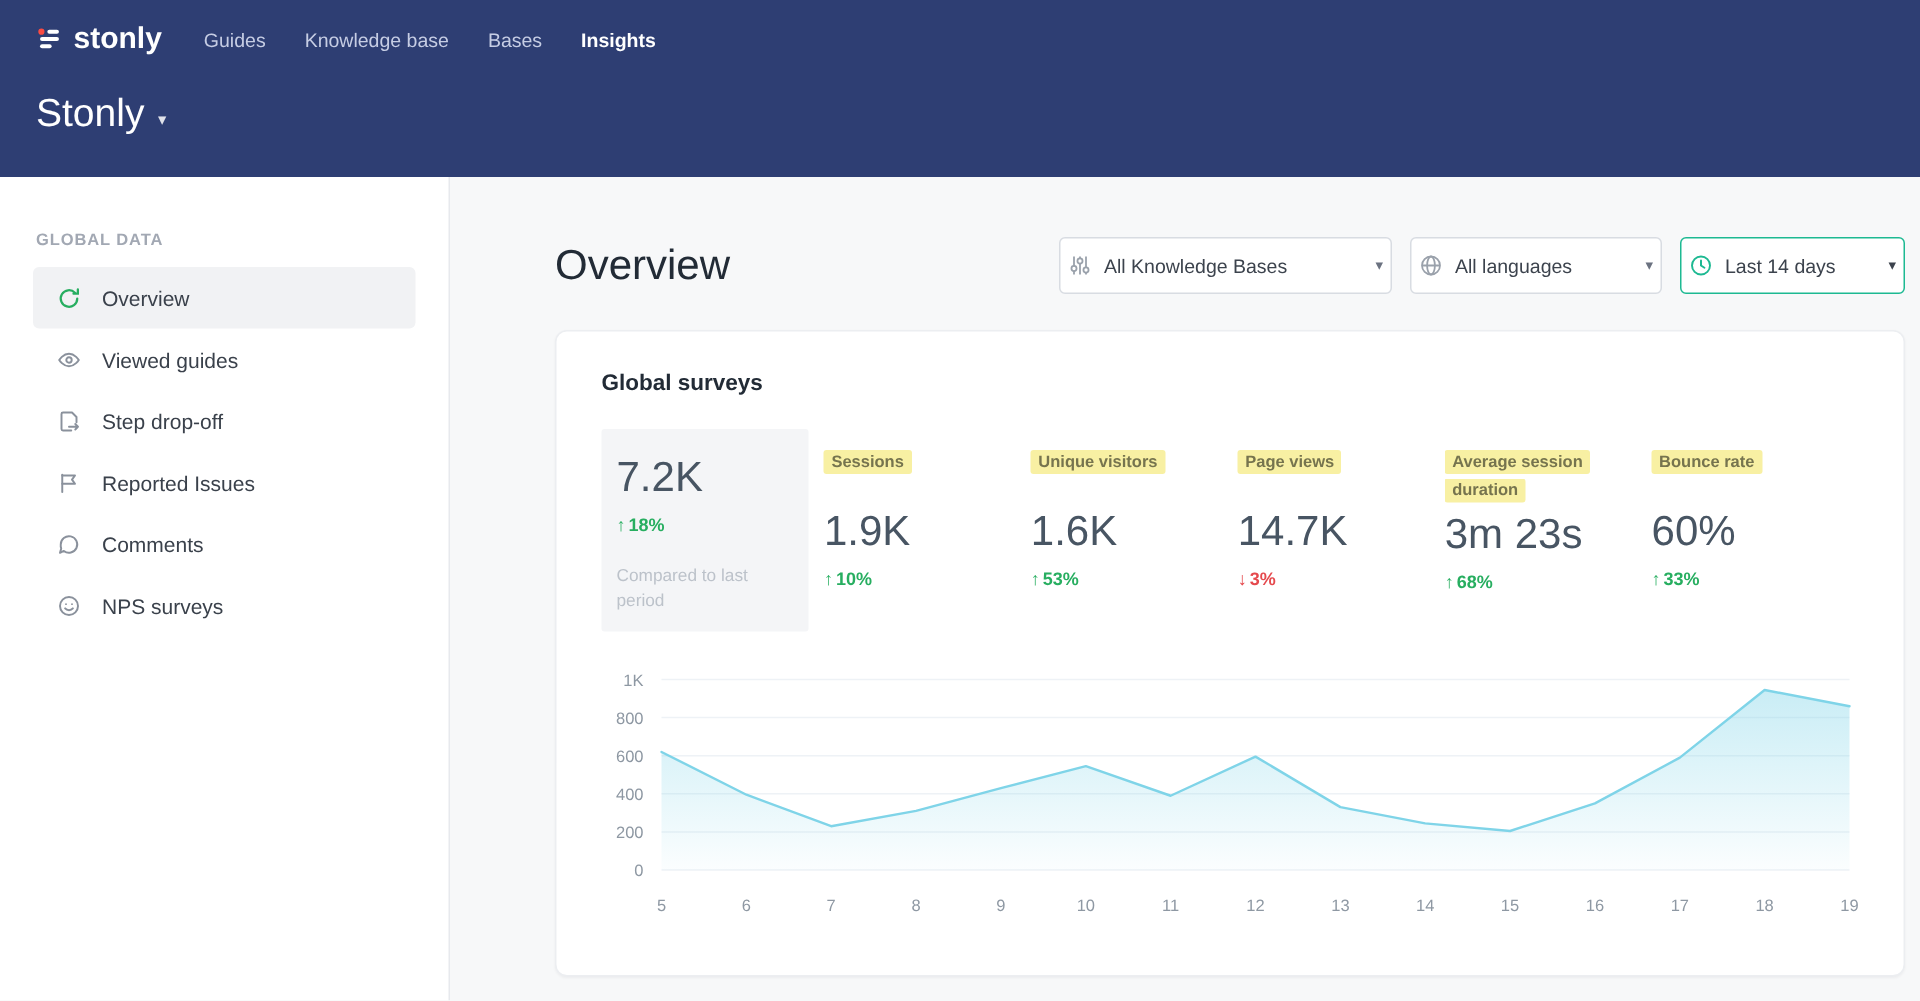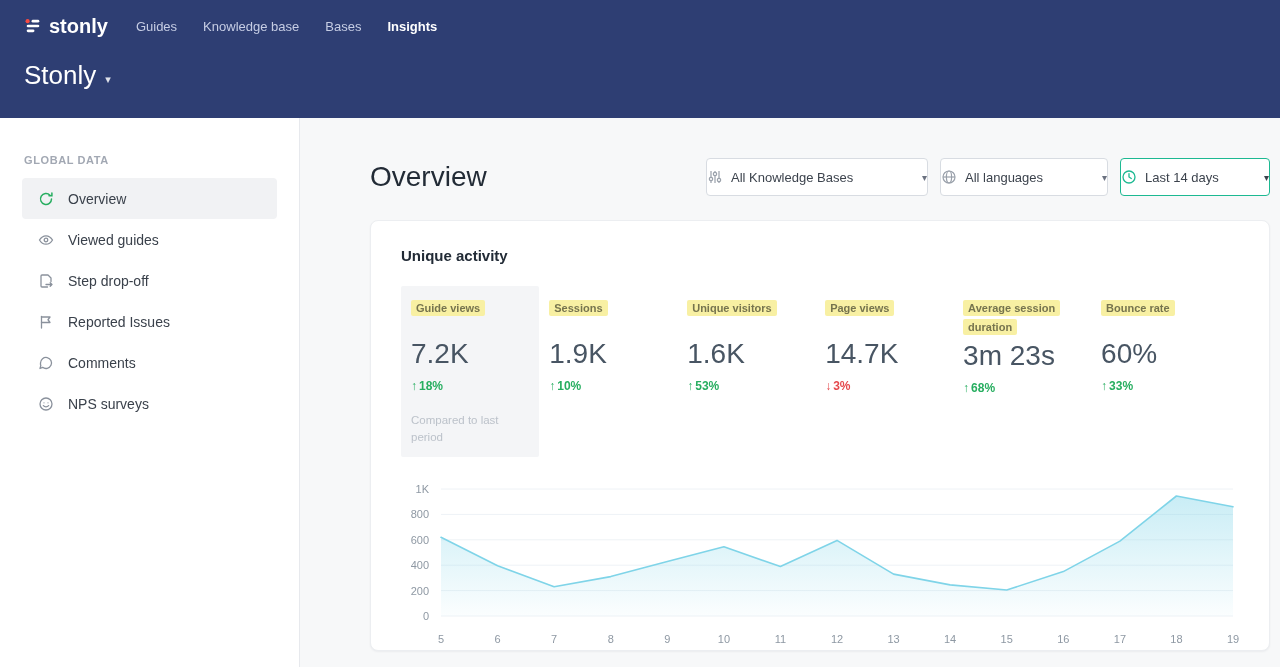--- a/index.html
+++ b/index.html
@@ -25,21 +25,21 @@
   .side-item.active { background:#f1f2f4; }
   .side-item .icn { width:16px; height:16px; color:#8a919c; display:flex; flex:none; }
   .side-item.active .icn { color:#27ae60; }
   .icn svg { width:100%; height:100%; display:block; }
 
   
   .main { position:absolute; left:301px; top:118px; right:0; bottom:0; }
   .page-header { display:flex; justify-content:space-between; align-items:center; margin:40px 10px 0 69px; }
   .page-title { font-size:28px; color:#222b36; font-weight:400; }
   .filters { display:flex; gap:12px; }
-  .filter { display:flex; align-items:center; gap:8px; height:38px; padding:0 0; background:#fff; border:1px solid #d8dce2; border-radius:4px; font-size:13px; color:#3c434d; cursor:pointer; }
+  .filter { display:flex; align-items:center; gap:8px; height:38px; padding:0 5px; background:#fff; border:1px solid #d8dce2; border-radius:4px; font-size:13px; color:#3c434d; cursor:pointer; }
   .filter .icn { width:16px; height:16px; color:#9aa1ab; flex:none; }
   .filter .lbl { flex:1; white-space:nowrap; }
   .filter .caret { color:#6b7280; font-size:10px; margin-left:8px; }
   .filter.kb { width:222px; } .filter.lang { width:168px; }
   .filter.date { width:150px; border:1px solid #1db992; }
   .filter.date .icn { color:#1db992; }
 
   
   .card { margin:24px 10px 0 69px; width:900px; height:431px; background:#fff; border:1px solid #eceef1; border-radius:8px; box-shadow:0 1px 2px rgba(16,24,40,.05); padding:26px 30px; overflow:hidden; }
   .card-title { font-size:15px; font-weight:bold; color:#222b36; }
@@ -186,25 +186,24 @@
               <path d="M8 4.6V8l2.3 1.5"></path>
             </svg>
         </span>
         <span class="lbl">Last 14 days</span>
         <span class="caret" style="color:#3c434d;">▾</span>
       </div>
     </div>
   </div>
 
   <div class="card">
-    <div class="card-title">Unique activity</div>
+    <div class="card-title">Global surveys</div>
 
     <div class="metrics">
       <div class="metric selected">
-        <div class="metric-label-wrap"><span class="hl">Guide views</span></div>
         <div class="metric-value">7.2K</div>
         <div class="metric-change up"><span class="arrow">↑</span><span>18%</span></div>
         <div class="metric-note">Compared to last period</div>
       </div>
       <div class="metric">
         <div class="metric-label-wrap"><span class="hl">Sessions</span></div>
         <div class="metric-value">1.9K</div>
         <div class="metric-change up"><span class="arrow">↑</span><span>10%</span></div>
       </div>
       <div class="metric">

